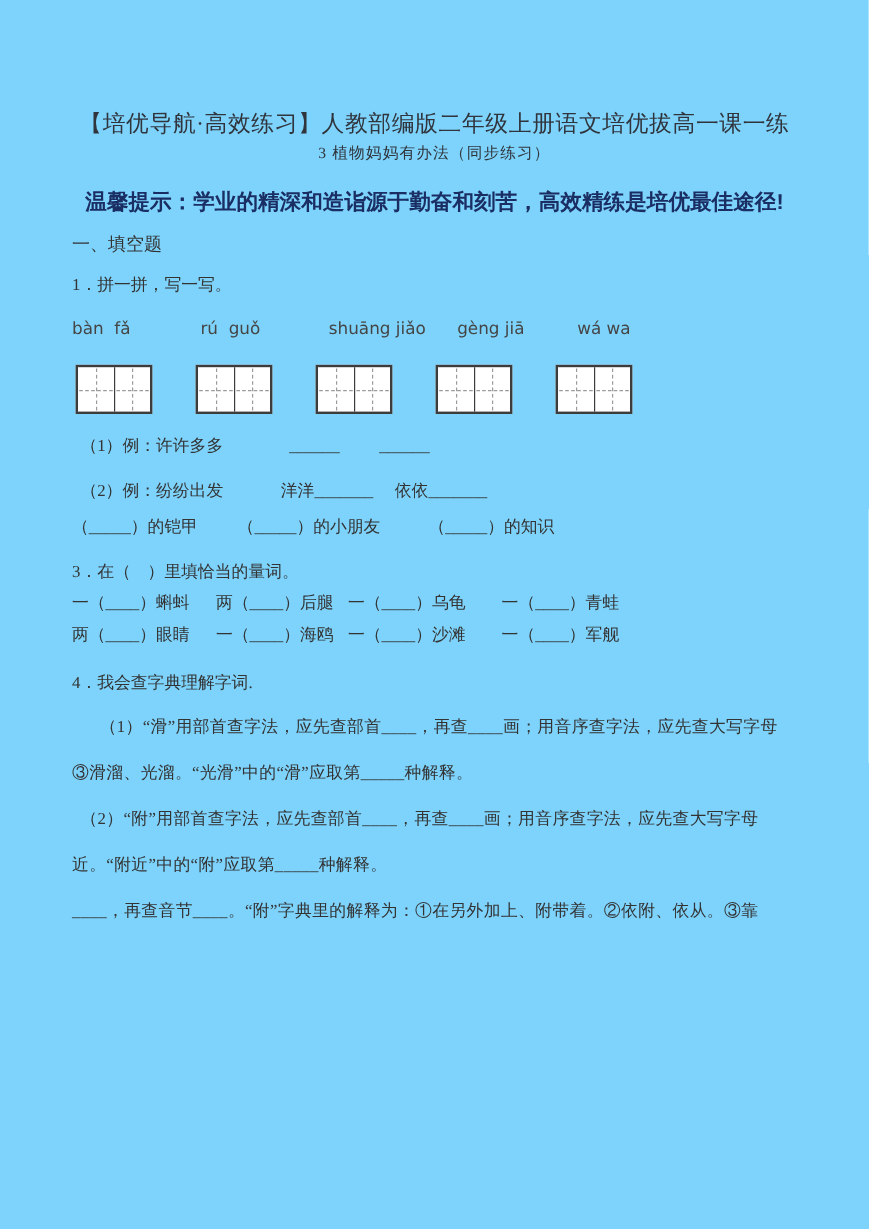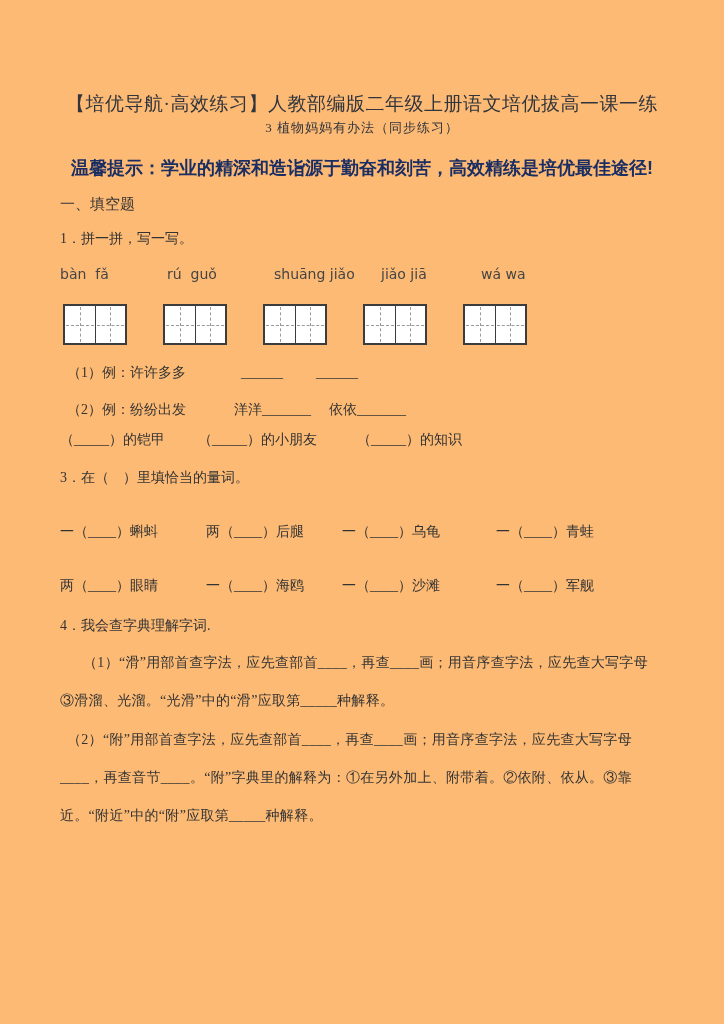--- a/index.html
+++ b/index.html
@@ -4,21 +4,21 @@
 <style>
   html, body {
     margin: 0;
     padding: 0;
     background: #ffffff;
   }
   #page {
     position: relative;
     width: 724px;
     height: 1024px;
-    background: #fdba74;
+    background: #7dd3fc;
     overflow: hidden;
     font-family: "Liberation Serif", "DejaVu Serif", serif;
     color: #333333;
     box-sizing: border-box;
     padding: 92px 60px 0 60px;
   }
   .title-line1 {
     text-align: center;
     font-size: 19px;
     line-height: 24px;
@@ -104,21 +104,21 @@
   .q2-row1 .blank2 { margin-left: 33px; }
   .q2-row2 { margin-top: 19px; display: flex; }
   .q2-row2 .part1 { margin-left: 48px; }
   .q2-row2 .part2 { margin-left: 18px; }
   .q2-row3 { margin-top: 20px; }
   .q2-row4 { margin-top: 12px; display: flex; }
   .q2-row4 .part2 { margin-left: 33px; }
   .q2-row4 .part3 { margin-left: 40px; }
 
   
-  .q3-row { display: flex; margin-top: 36px; gap: 26px; }
+  .q3-row { display: flex; margin-top: 8px; }
   .q3-row .q3-item:nth-child(1) { margin-right: 22px; }
   .q3-row .q3-item:nth-child(2) { margin-right: 12px; }
   .q3-row .q3-item:nth-child(3) { margin-right: 30px; }
 
   
   .q4-line { margin-top: 20px; letter-spacing: 0.3px; }
   .q4-first { margin-top: 19px; text-align: center; }
   .q4-gap   { margin-top: 21px; }
 </style>
 </head>
@@ -130,21 +130,21 @@
   <div class="title-line2">3 植物妈妈有办法（同步练习）</div>
   <div class="tip-banner">温馨提示：学业的精深和造诣源于勤奋和刻苦，高效精练是培优最佳途径!</div>
 
   <div class="section-heading">一、填空题</div>
 
   <div class="line stem">1．拼一拼，写一写。</div>
   <div class="pinyin-row">
     <span class="pinyin-slot">bàn  fǎ</span>
     <span class="pinyin-slot">rú  guǒ</span>
     <span class="pinyin-slot">shuāng jiǎo</span>
-    <span class="pinyin-slot">jiǎo jiā</span>
+    <span class="pinyin-slot">gèng jiā</span>
     <span class="pinyin-slot">wá wa</span>
   </div>
   <div class="grid-row">
     <div class="tzg">
         <div class="tzg-cell"></div>
         <div class="tzg-cell"></div>
       </div>
     <div class="tzg">
         <div class="tzg-cell"></div>
         <div class="tzg-cell"></div>
@@ -190,16 +190,16 @@
     <span class="q3-item">两（____）眼睛</span>
     <span class="q3-item">一（____）海鸥</span>
     <span class="q3-item">一（____）沙滩</span>
     <span class="q3-item">一（____）军舰</span>
   </div>
 
   <div class="line" style="margin-top:22px;">4．我会查字典理解字词.</div>
   <div class="line sub-line q4-line q4-first">（1）“滑”用部首查字法，应先查部首____，再查____画；用音序查字法，应先查大写字母</div>
   <div class="line q4-line">③滑溜、光溜。“光滑”中的“滑”应取第_____种解释。</div>
   <div class="line sub-line q4-line q4-gap">（2）“附”用部首查字法，应先查部首____，再查____画；用音序查字法，应先查大写字母</div>
+  <div class="line q4-line">近。“附近”中的“附”应取第_____种解释。</div>
   <div class="line q4-line">____，再查音节____。“附”字典里的解释为：①在另外加上、附带着。②依附、依从。③靠</div>
-  <div class="line q4-line">近。“附近”中的“附”应取第_____种解释。</div>
 
 </div>
 
 </body></html>

